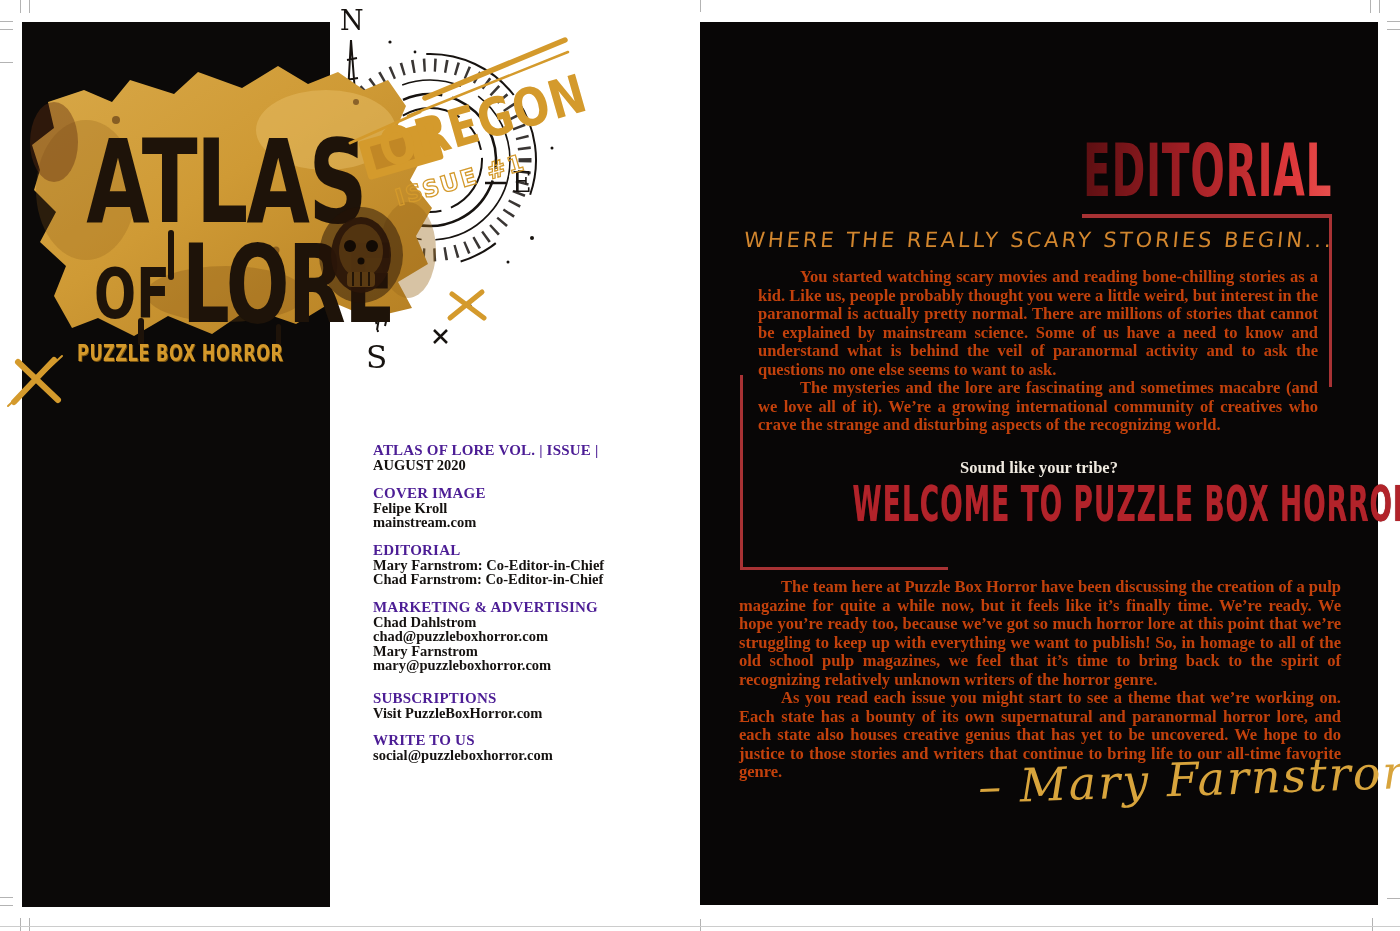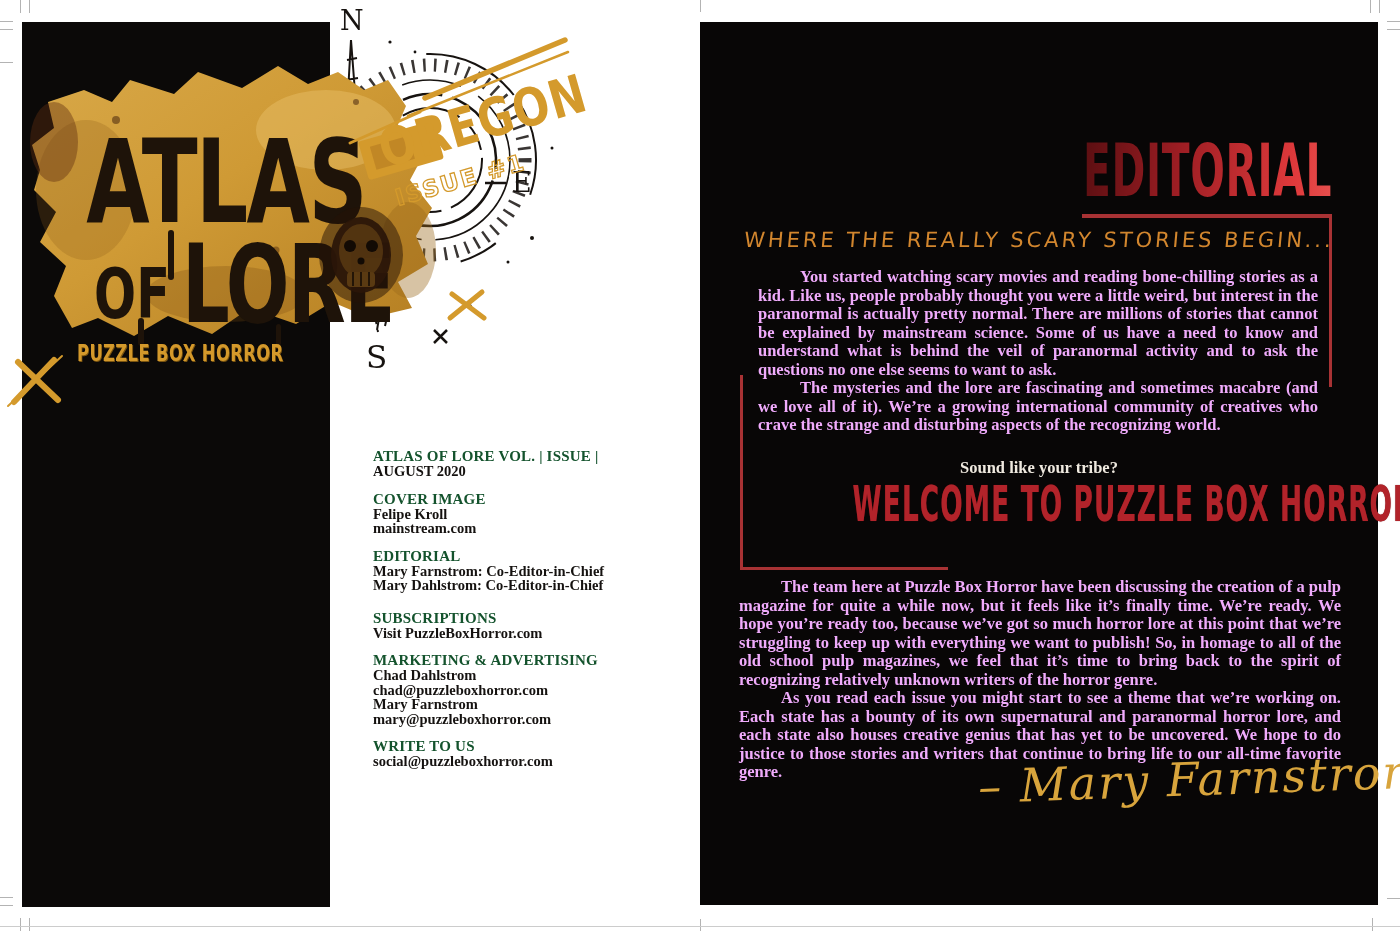--- a/index.html
+++ b/index.html
@@ -13,36 +13,36 @@
   .black-panel{position:absolute;left:0;top:0;width:308px;height:885px;background:#0b0908;}
   .compass-svg{position:absolute;left:298px;top:-22px;width:290px;height:400px;}
   .paper-svg{position:absolute;left:4px;top:28px;width:412px;height:302px;}
   .gold-svg{position:absolute;left:-22px;top:-22px;width:700px;height:931px;pointer-events:none;}
   .brand-line{position:absolute;left:55px;top:318px;color:#d4992b;font-family:"DejaVu Sans",sans-serif;
               font-weight:bold;font-size:21px;letter-spacing:.5px;transform:scaleX(.78) scaleY(1.12);
               transform-origin:left top;white-space:nowrap;text-shadow:1px 1px 0 #7a5410;}
   .masthead{position:absolute;left:351px;top:421px;width:240px;color:#151210;}
   .mast-sec{margin:0 0 13px 0;}
   .mast-sec.gap-before{margin-top:18px;}
-  .mast-head{font-size:15px;font-weight:bold;color:#14532d;letter-spacing:.2px;line-height:15px;margin-top:6px;}
+  .mast-head{font-size:15px;font-weight:bold;color:#4c1d95;letter-spacing:.2px;line-height:15px;}
   .mast-line{font-size:14.5px;font-weight:700;line-height:14.5px;}
   
   .page-right{position:absolute;left:700px;top:22px;width:678px;height:883px;background:#080606;
               color:#efe9df;}
   .edit-title{position:absolute;right:46px;top:112px;font-family:"DejaVu Sans",sans-serif;
               font-weight:bold;font-size:68px;line-height:1;letter-spacing:1px;white-space:nowrap;
               transform:scaleX(.6) scaleY(1.08);transform-origin:right top;color:#d22f35;
               background:linear-gradient(100deg,#5a0e11 0%,#9c1d23 38%,#e03a3c 85%,#e5504e 100%);
               -webkit-background-clip:text;background-clip:text;-webkit-text-fill-color:transparent;}
   .rule{position:absolute;background:#a83234;}
   .tagline{position:absolute;left:0;top:206px;width:100%;text-align:center;color:#d2862e;
            font-family:"DejaVu Sans",sans-serif;font-size:21px;letter-spacing:3px;
            transform:skewX(-5deg);white-space:nowrap;}
   .body-col{position:absolute;font-size:16.5px;font-weight:bold;line-height:18.5px;
-            text-align:justify;color:#f0abfc;}
+            text-align:justify;color:#c2410c;}
   .body-col p{margin:0;text-indent:42px;}
   .paras-top{left:58px;top:246px;width:560px;}
   .paras-bottom{left:39px;top:556px;width:602px;}
   .callout{position:absolute;left:0;top:436px;width:100%;text-align:center;font-size:16.5px;
            font-weight:bold;}
   .welcome{position:absolute;left:0;top:456px;width:100%;text-align:center;
            font-family:"DejaVu Sans",sans-serif;font-weight:bold;font-size:48px;line-height:1;
            letter-spacing:2px;color:#b2232a;transform:scaleX(.55) scaleY(1.05);
            transform-origin:center top;white-space:nowrap;text-shadow:0 0 1px #701318;}
   .signature{position:absolute;left:278px;top:730px;font-family:"DejaVu Serif",serif;
@@ -180,33 +180,33 @@
         <div class="mast-line">AUGUST 2020</div>
       </div>
       <div class="mast-sec">
         <div class="mast-head">COVER IMAGE</div>
         <div class="mast-line">Felipe Kroll</div>
         <div class="mast-line">mainstream.com</div>
       </div>
       <div class="mast-sec">
         <div class="mast-head">EDITORIAL</div>
         <div class="mast-line">Mary Farnstrom: Co-Editor-in-Chief</div>
-        <div class="mast-line">Mary Dahlstrom: Co-Editor-in-Chief</div>
-      </div>
-      <div class="mast-sec gap-before">
-        <div class="mast-head">SUBSCRIPTIONS</div>
-        <div class="mast-line">Visit PuzzleBoxHorror.com</div>
+        <div class="mast-line">Chad Farnstrom: Co-Editor-in-Chief</div>
       </div>
       <div class="mast-sec">
         <div class="mast-head">MARKETING &amp; ADVERTISING</div>
         <div class="mast-line">Chad Dahlstrom</div>
         <div class="mast-line">chad@puzzleboxhorror.com</div>
         <div class="mast-line">Mary Farnstrom</div>
         <div class="mast-line">mary@puzzleboxhorror.com</div>
       </div>
+      <div class="mast-sec gap-before">
+        <div class="mast-head">SUBSCRIPTIONS</div>
+        <div class="mast-line">Visit PuzzleBoxHorror.com</div>
+      </div>
       <div class="mast-sec">
         <div class="mast-head">WRITE TO US</div>
         <div class="mast-line">social@puzzleboxhorror.com</div>
       </div>
     </div>
   </div>
 
   <div class="page-right">
 
     <div class="edit-title">EDITORIAL</div>

